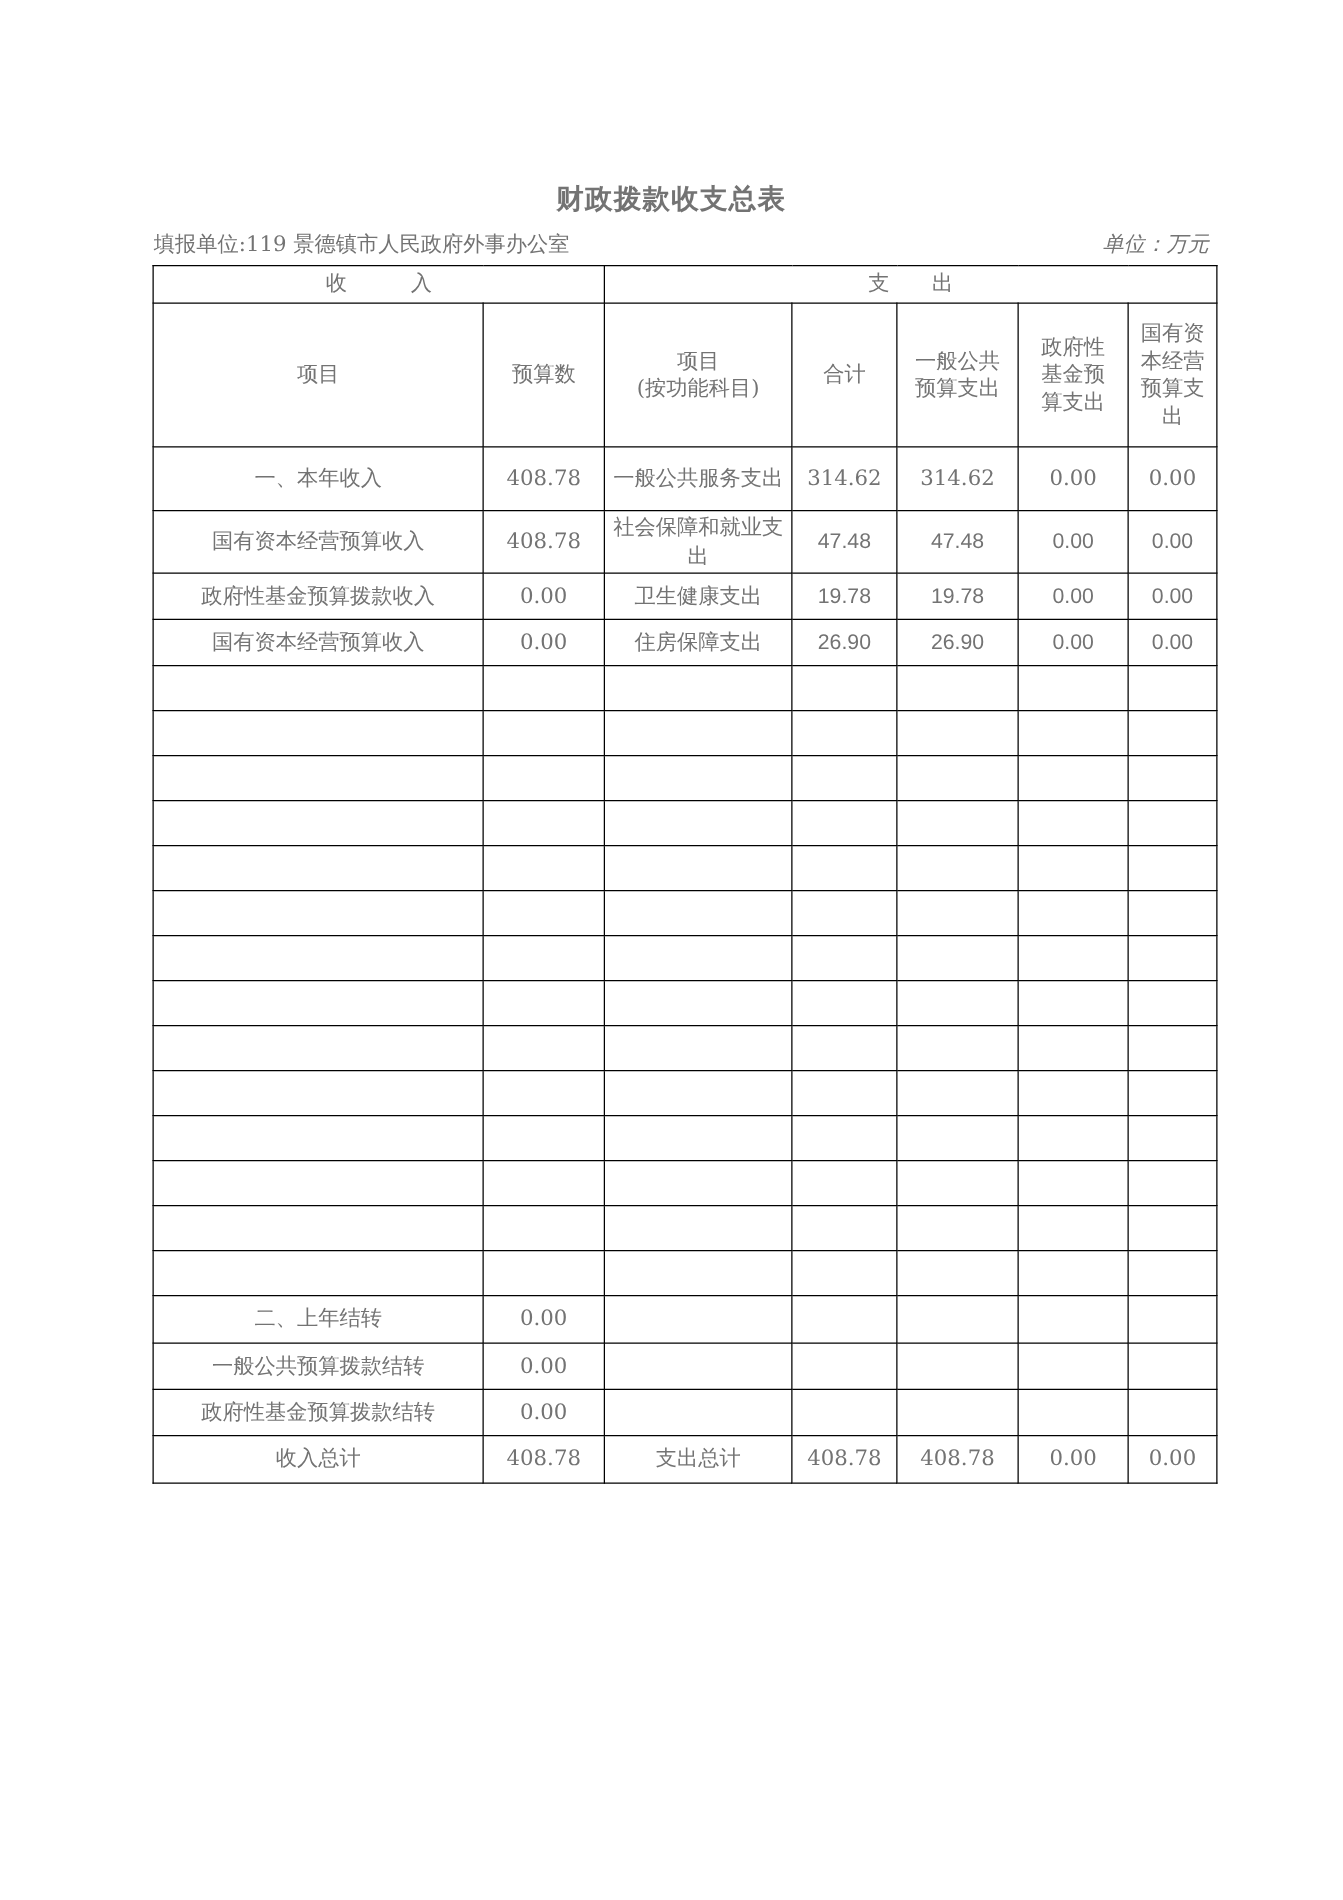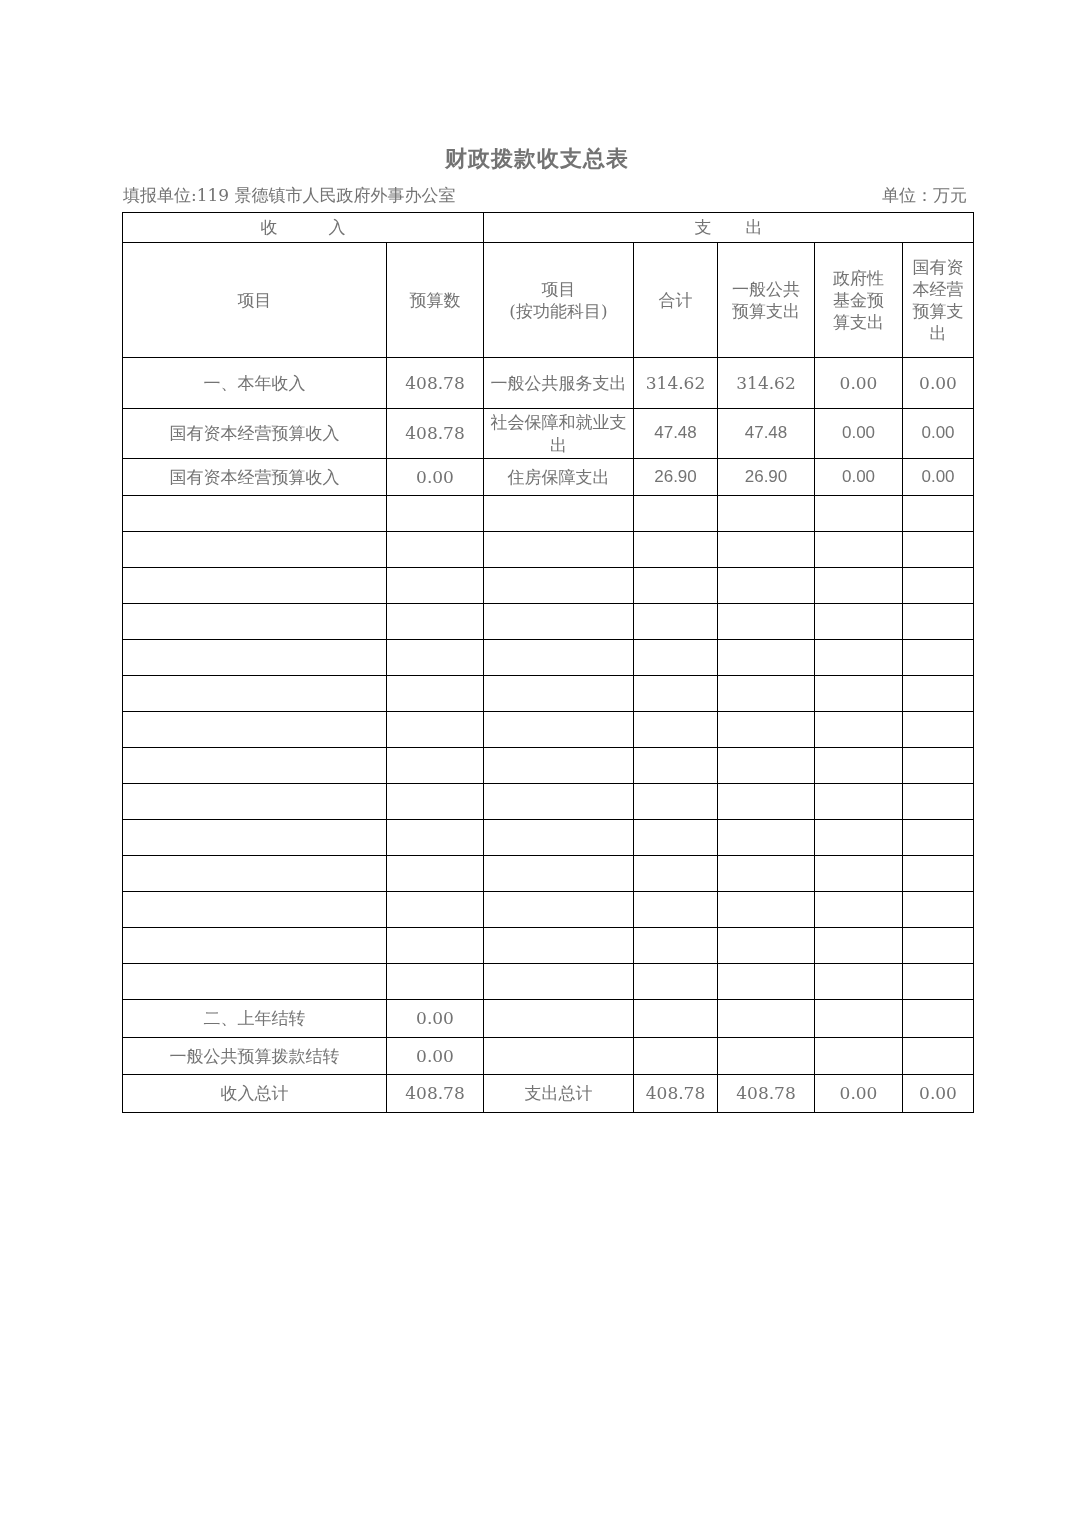--- a/index.html
+++ b/index.html
@@ -26,21 +26,21 @@
     top: 184px;
     left: 118px;
     width: 851px;
     display: flex;
     justify-content: space-between;
     align-items: flex-end;
     font-size: 17px;
     gap: 47px;
   }
   .meta-line .left { padding-left: 5px; }
-  .meta-line .right { padding-right: 2px; }
+  .meta-line .right { padding-right: 2px; font-style: italic; }
 
   table.budget {
     position: absolute;
     top: 212px;
     left: 122px;
     width: 851px;
     border-collapse: collapse;
     table-layout: fixed;
   }
   table.budget th, table.budget td {
@@ -127,20 +127,29 @@
       <tr class="h50">
         <td class="item-l2">国有资本经营预算收入</td>
         <td>408.78</td>
         <td class="exp-item">社会保障和就业支出</td>
         <td class="num-sans">47.48</td>
         <td class="num-sans">47.48</td>
         <td class="num-sans">0.00</td>
         <td class="num-sans">0.00</td>
       </tr>
       <tr class="h37">
+        <td class="item-l2">政府性基金预算拨款收入</td>
+        <td>0.00</td>
+        <td class="exp-item">卫生健康支出</td>
+        <td class="num-sans">19.78</td>
+        <td class="num-sans">19.78</td>
+        <td class="num-sans">0.00</td>
+        <td class="num-sans">0.00</td>
+      </tr>
+      <tr class="h37">
         <td class="item-l2">国有资本经营预算收入</td>
         <td>0.00</td>
         <td class="exp-item">住房保障支出</td>
         <td class="num-sans">26.90</td>
         <td class="num-sans">26.90</td>
         <td class="num-sans">0.00</td>
         <td class="num-sans">0.00</td>
       </tr>
     </tbody>
 
@@ -285,20 +294,29 @@
       </tr>
       <tr class="h37">
         <td class="item-l2">一般公共预算拨款结转</td>
         <td>0.00</td>
         <td></td>
         <td></td>
         <td></td>
         <td></td>
         <td></td>
       </tr>
+      <tr class="h37">
+        <td class="item-l2">政府性基金预算拨款结转</td>
+        <td>0.00</td>
+        <td></td>
+        <td></td>
+        <td></td>
+        <td></td>
+        <td></td>
+      </tr>
       <tr class="h38">
         <td>收入总计</td>
         <td>408.78</td>
         <td>支出总计</td>
         <td>408.78</td>
         <td>408.78</td>
         <td>0.00</td>
         <td>0.00</td>
       </tr>
     </tbody>

